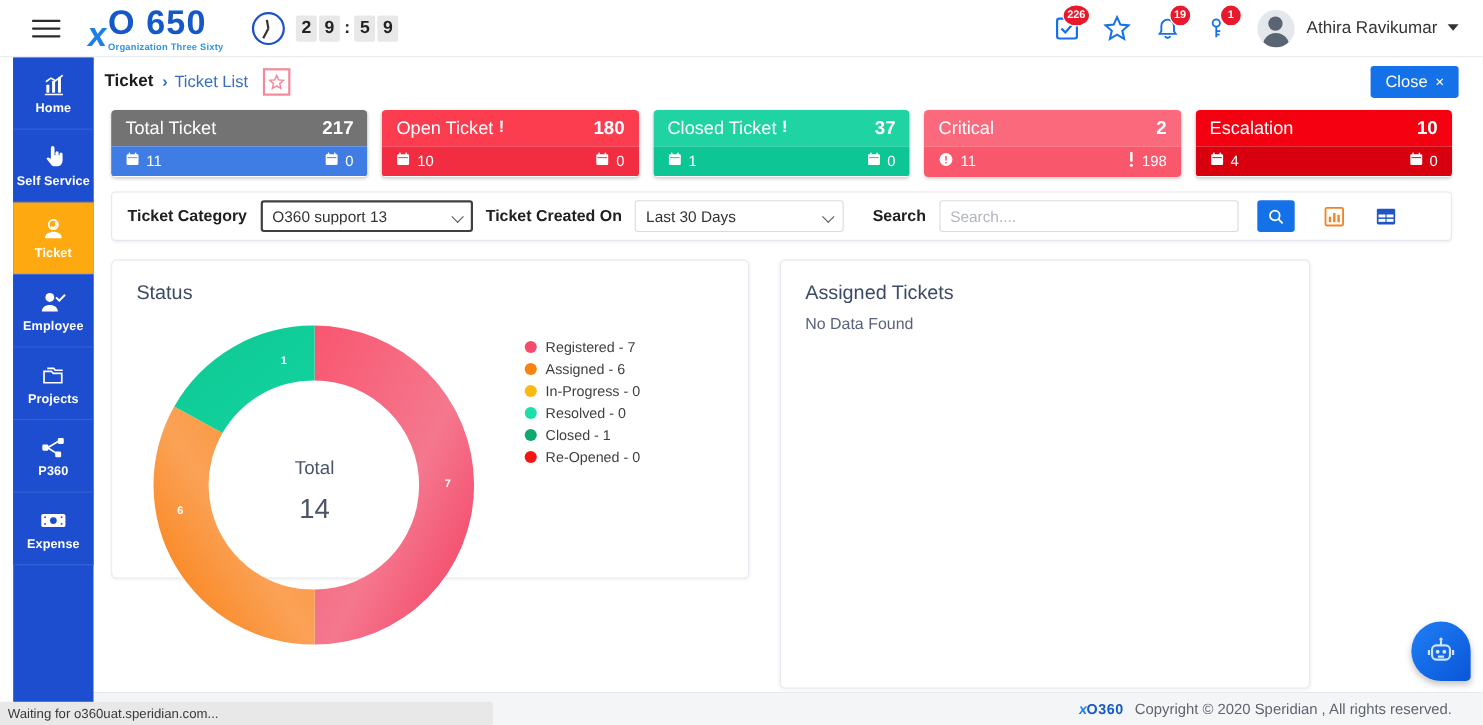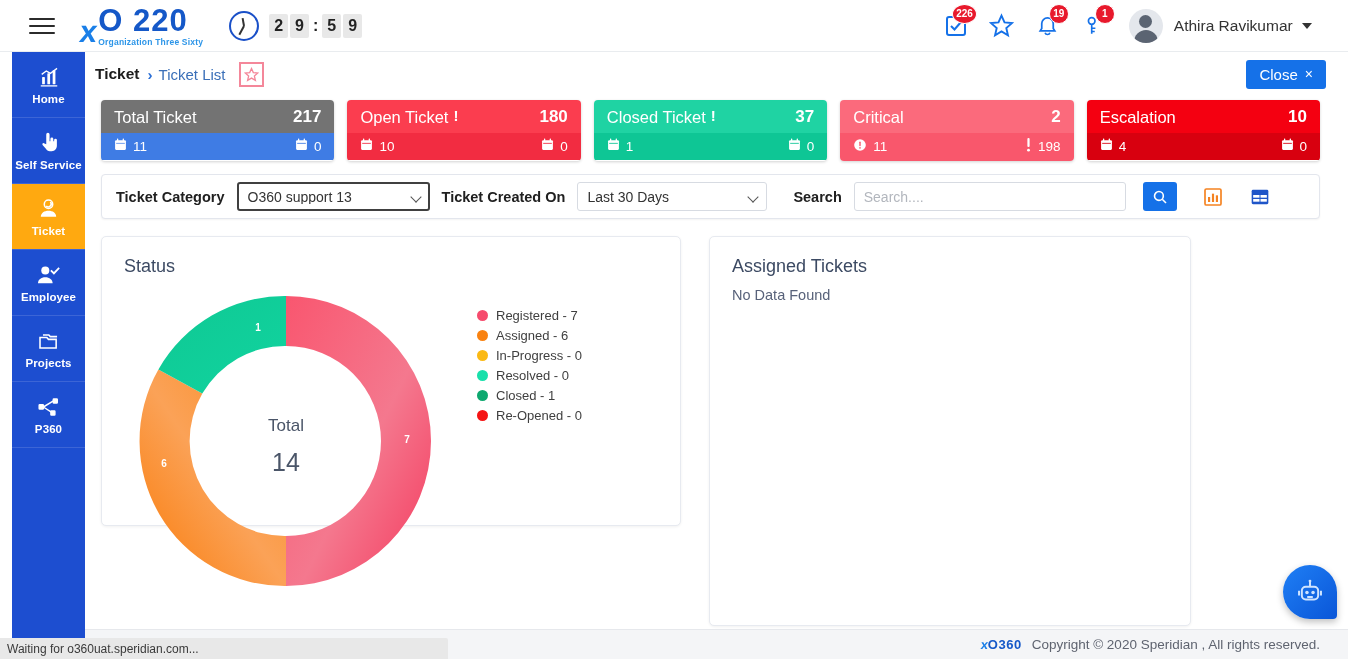--- a/index.html
+++ b/index.html
@@ -35,21 +35,21 @@
   .clock-face::before { content:""; position:absolute; width: 2px; height: 10px; background:#333;
      left: 12px; top: 13px; transform-origin: top center; transform: rotate(28deg); }
   .clock-face::after { content:""; position:absolute; width: 2px; height: 8px; background:#333;
      left: 12px; top: 5px; transform-origin: bottom center; transform: rotate(-10deg); }
   .timer { display:flex; align-items:center; gap: 2px; }
   .tdig { background: #e8e8e8; color:#222; font-size: 16px; font-weight: bold;
      padding: 3px 5px; border-radius: 2px; min-width: 18px; text-align:center;
      font-family: "Liberation Sans", sans-serif; }
   .tcolon { font-size: 16px; font-weight: bold; color: #222; padding: 0 2px; }
 
-  .top-right { margin-left: auto; display:flex; align-items:center; gap: 0; padding-right: 36px; }
+  .top-right { margin-left: auto; display:flex; align-items:center; gap: 0; padding-right: 22px; }
   .icon-btn { position: relative; width: 46px; height: 40px; display:flex; align-items:center;
      justify-content:center; cursor:pointer; }
   .badge { position:absolute; top: -2px; right: 2px; background:#e8192c; color:#fff;
      border-radius: 50%; font-size: 10px; font-weight: bold; min-width: 20px; height: 20px;
      display:flex; align-items:center; justify-content:center; padding: 0 3px;
      border: 1.5px solid #fff; }
   .avatar { width: 34px; height: 34px; border-radius: 50%; background:#e4e7ec;
      margin-left: 12px; position: relative; overflow:hidden; }
   .avatar::before { content:""; position:absolute; width:13px; height:13px; border-radius:50%;
      background:#5b6472; left: 10.5px; top: 6px; }
@@ -170,21 +170,21 @@
 <div class="topbar">
   <div class="hamburger">
     <span></span>
       <span></span>
       <span></span>
   </div>
 
   <div class="brand">
     <div class="brand-mark">x</div>
     <div class="brand-text">
-      <div class="brand-title">O 220</div>
+      <div class="brand-title">O 650</div>
       <div class="brand-sub">Organization Three Sixty</div>
     </div>
   </div>
 
   <div class="clock-wrap">
     <div class="clock-face"></div>
     <div class="timer">
       <span class="tdig">2</span>
       <span class="tdig">9</span>
       <span class="tcolon">:</span>
@@ -281,20 +281,33 @@
   <div class="side-item">
     <span class="side-ico">
       <svg width="23" height="22" viewBox="0 0 24 24" fill="#fff" stroke="#fff" stroke-width="1.5">
         <rect x="1.8" y="9.6" width="4.6" height="4.6" rx=".6"></rect>
         <rect x="17.2" y="3.2" width="4.4" height="4.4" rx=".6"></rect>
         <rect x="14.6" y="16.4" width="4.4" height="4.4" rx=".6"></rect>
         <path d="M6.4 12l11-6.6M6.4 12l10.4 6.6" stroke-width="1.6" fill="none"></path>
       </svg>
     </span>
     <span class="side-label">P360</span>
+  </div>
+  <div class="side-item">
+    <span class="side-ico">
+      <svg width="25" height="20" viewBox="0 0 26 20" fill="#fff">
+        <rect x="1.6" y="4" width="22.8" height="12.4" rx="1.8"></rect>
+        <circle cx="13" cy="10.2" r="3.2" fill="#1d4ed0"></circle>
+        <circle cx="5.2" cy="7" r=".9" fill="#1d4ed0"></circle>
+          <circle cx="20.8" cy="7" r=".9" fill="#1d4ed0"></circle>
+        <circle cx="5.2" cy="13.4" r=".9" fill="#1d4ed0"></circle>
+          <circle cx="20.8" cy="13.4" r=".9" fill="#1d4ed0"></circle>
+      </svg>
+    </span>
+    <span class="side-label">Expense</span>
   </div>
 </div>
 
 <div class="page">
 
   <div class="crumbbar">
     <span class="crumb-main">Ticket</span>
     <span class="crumb-sep">›</span>
     <span class="crumb-sub">Ticket List</span>
     <span class="star-box">

